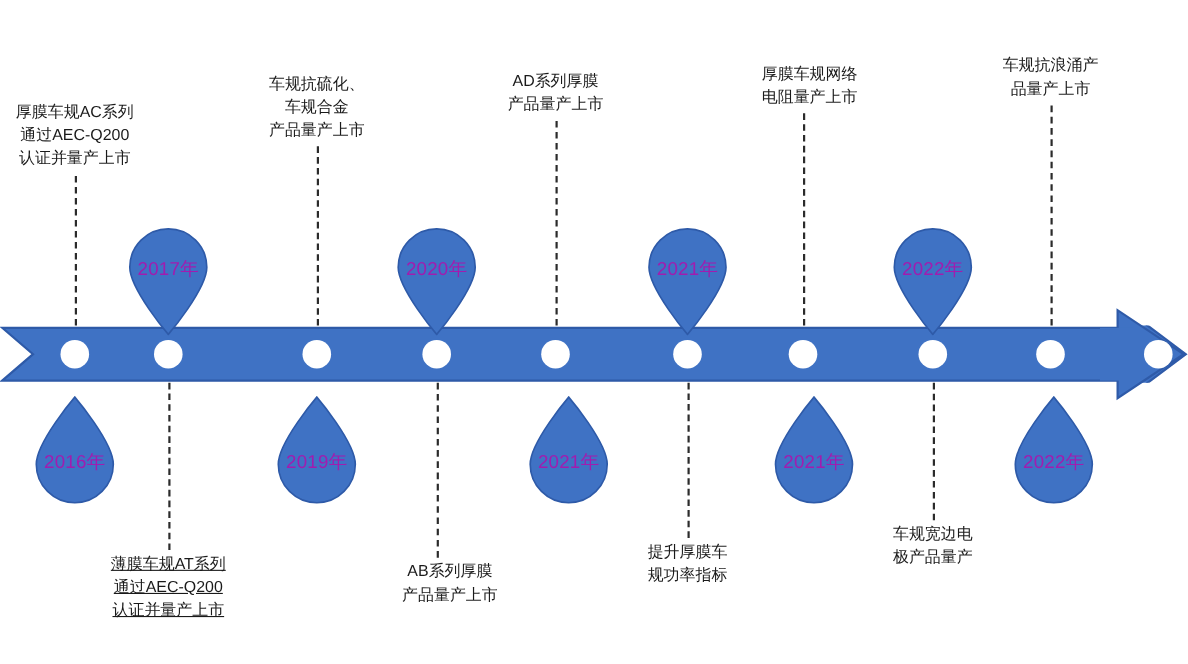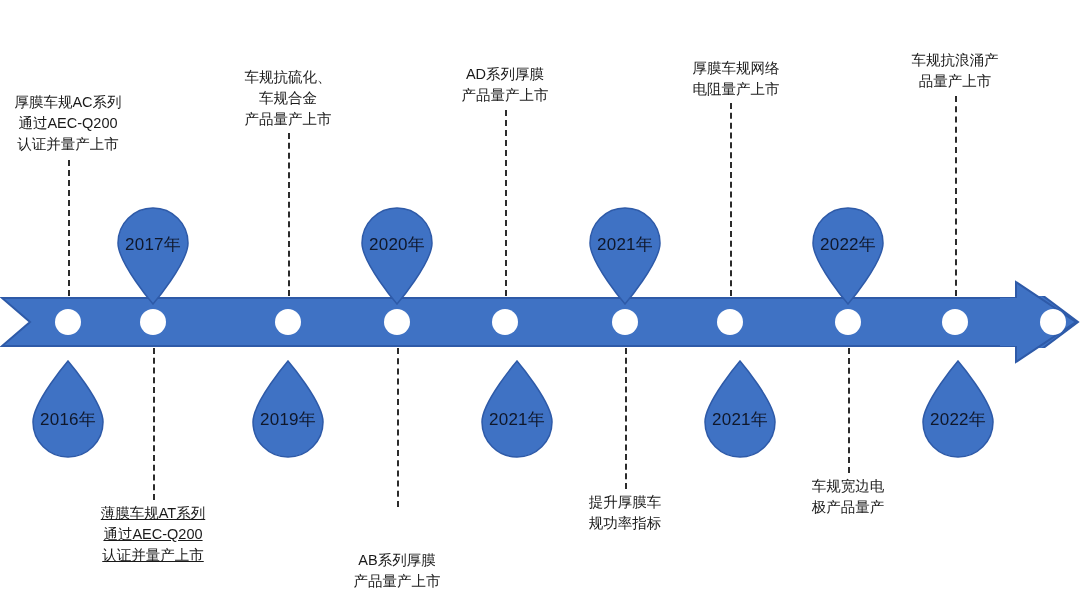--- a/index.html
+++ b/index.html
@@ -44,21 +44,21 @@
     position: absolute;
     width: 82px;
     height: 100px;
     z-index: 3;
   }
   .pin .pin-label {
     position: absolute;
     left: 0;
     width: 82px;
     text-align: center;
-    color: #0f172a;
+    color: #a21caf;
     font-size: 17px;
     letter-spacing: 0.2px;
     white-space: nowrap;
   }
   .pin-up .pin-label  { top: 28px; }
   .pin-down .pin-label{ top: 48px; }
 
   
   .connector {
     position: absolute;
@@ -143,21 +143,21 @@
           <path d="M41 1 C41 1 6 42 6 62 A35 35 0 1 0 76 62 C76 42 41 1 41 1 Z" fill="#3F72C4" stroke="#2E5AA8" stroke-width="1.5"></path>
         </svg><div class="pin-label">2016年</div></div>
       <div class="connector" style="left: 153px; top: 348px; height: 152px;"></div>
       <div class="caption" style="left: 43px; width: 220px; top: 503px; text-decoration: underline;">薄膜车规AT系列
 通过AEC-Q200
 认证并量产上市</div>
       <div class="pin pin-down" style="left: 247px; top: 360px;"><svg width="82" height="100" viewBox="0 0 82 100">
           <path d="M41 1 C41 1 6 42 6 62 A35 35 0 1 0 76 62 C76 42 41 1 41 1 Z" fill="#3F72C4" stroke="#2E5AA8" stroke-width="1.5"></path>
         </svg><div class="pin-label">2019年</div></div>
       <div class="connector" style="left: 397px; top: 348px; height: 159px;"></div>
-      <div class="caption" style="left: 287px; width: 220px; top: 510px; margin-top: 40px;">AB系列厚膜
+      <div class="caption" style="left: 299px; width: 220px; top: 510px;">AB系列厚膜
 产品量产上市</div>
       <div class="pin pin-down" style="left: 476px; top: 360px;"><svg width="82" height="100" viewBox="0 0 82 100">
           <path d="M41 1 C41 1 6 42 6 62 A35 35 0 1 0 76 62 C76 42 41 1 41 1 Z" fill="#3F72C4" stroke="#2E5AA8" stroke-width="1.5"></path>
         </svg><div class="pin-label">2021年</div></div>
       <div class="connector" style="left: 625px; top: 348px; height: 141px;"></div>
       <div class="caption" style="left: 515px; width: 220px; top: 492px;">提升厚膜车
 规功率指标</div>
       <div class="pin pin-down" style="left: 699px; top: 360px;"><svg width="82" height="100" viewBox="0 0 82 100">
           <path d="M41 1 C41 1 6 42 6 62 A35 35 0 1 0 76 62 C76 42 41 1 41 1 Z" fill="#3F72C4" stroke="#2E5AA8" stroke-width="1.5"></path>
         </svg><div class="pin-label">2021年</div></div>

